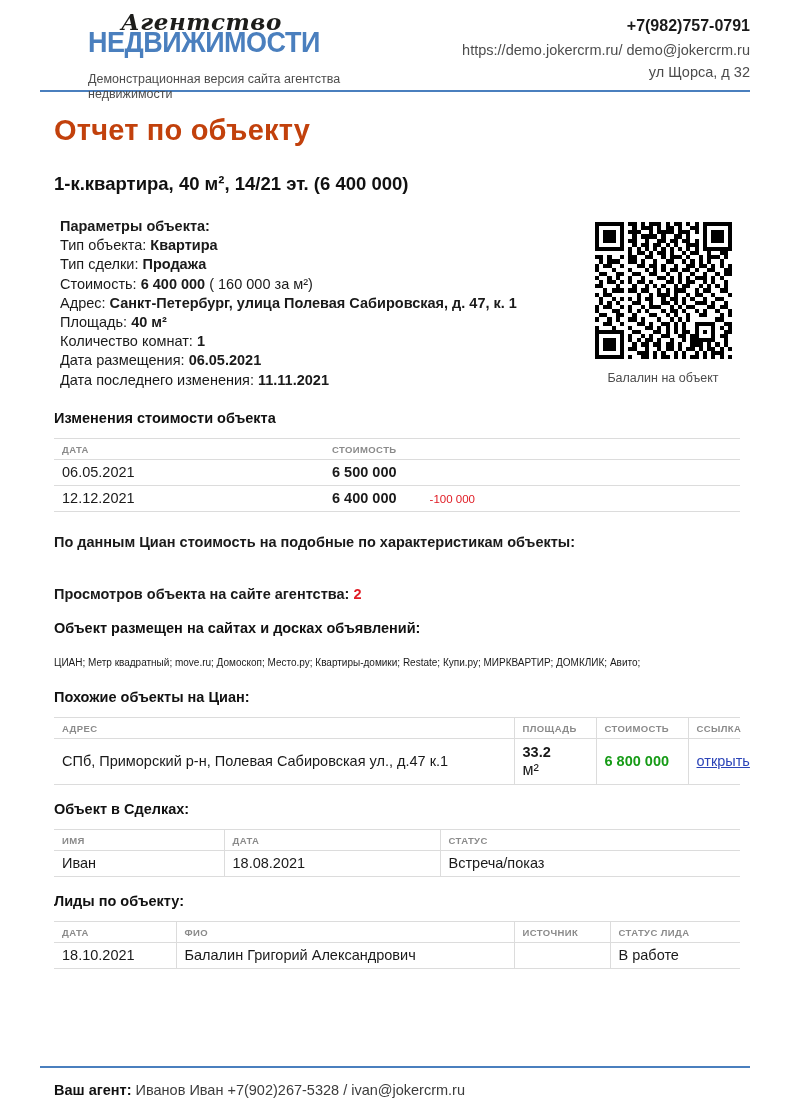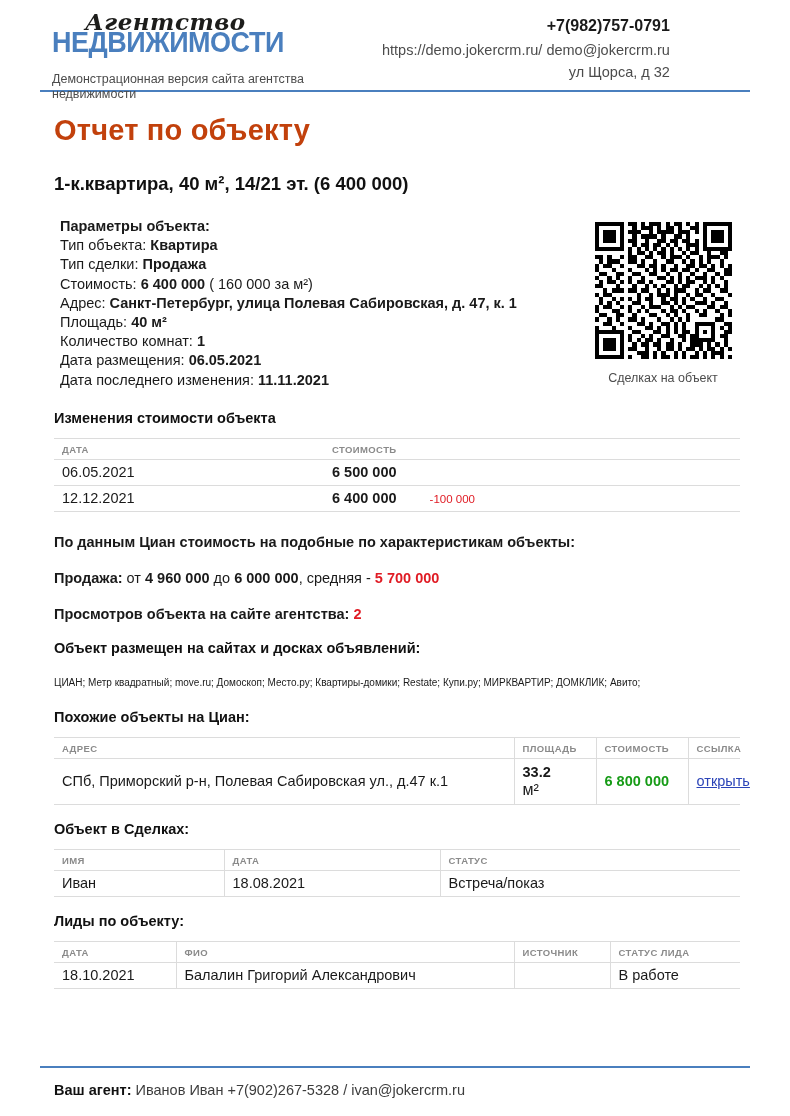--- a/index.html
+++ b/index.html
@@ -20,23 +20,24 @@
     height: 1116px;
     box-sizing: border-box;
     padding: 0 40px;
     overflow: hidden;
   }
 
   
   .header {
     display: flex;
     align-items: flex-start;
-    justify-content: flex-start;
+    justify-content: flex-end;
     padding-top: 10px;
     height: 72px;
+    gap: 44px;
   }
   .logo-block {
     width: 330px;
     padding-left: 12px;
   }
   .logo-lines {
     position: relative;
     height: 52px;
   }
   .logo-word-top {
@@ -590,21 +591,21 @@
             <rect x="11" y="32" width="2" height="1"></rect>
           <rect x="16" y="32" width="2" height="1"></rect>
             <rect x="19" y="32" width="1" height="1"></rect>
           <rect x="23" y="32" width="2" height="1"></rect>
             <rect x="26" y="32" width="1" height="1"></rect>
           <rect x="28" y="32" width="1" height="1"></rect>
             <rect x="30" y="32" width="1" height="1"></rect>
           <rect x="32" y="32" width="1" height="1"></rect>
         </g>
       </svg>
-      <div class="qr-caption">Сделках на объект</div>
+      <div class="qr-caption">Балалин на объект</div>
     </div>
   </div>
 
   <div class="spacer-20"></div>
   <div class="section-h">Изменения стоимости объекта</div>
   <div class="spacer-12"></div>
   <table class="rpt">
     <colgroup>
         <col style="width:270px">
         <col style="width:416px">
@@ -628,23 +629,20 @@
           <span class="bold">6 400 000</span>
           <span class="red-sm" style="margin-left:29px">-100 000</span>
         </td>
       </tr>
     </tbody>
   </table>
 
   <div class="spacer-20"></div>
   <div class="para para-bold">По данным Циан стоимость на подобные по характеристикам объекты:</div>
   <div class="spacer-16"></div>
-  <div class="para">
-    <span class="bold">Продажа: </span><span>от </span><span class="bold">4 960 000</span><span> до </span><span class="bold">6 000 000</span><span>, средняя - </span><span class="bold red">5 700 000</span>
-  </div>
   <div class="spacer-16"></div>
   <div class="para">
     <span class="bold">Просмотров объекта на сайте агентства: </span><span class="bold red">2</span>
   </div>
 
   <div class="spacer-16"></div>
   <div class="section-h">Объект размещен на сайтах и досках объявлений:</div>
   <div class="spacer-16"></div>
   <div class="sites-text">ЦИАН; Метр квадратный; move.ru; Домоскоп; Место.ру; Квартиры-домики; Restate; Купи.ру; МИРКВАРТИР; ДОМКЛИК; Авито;</div>
 

